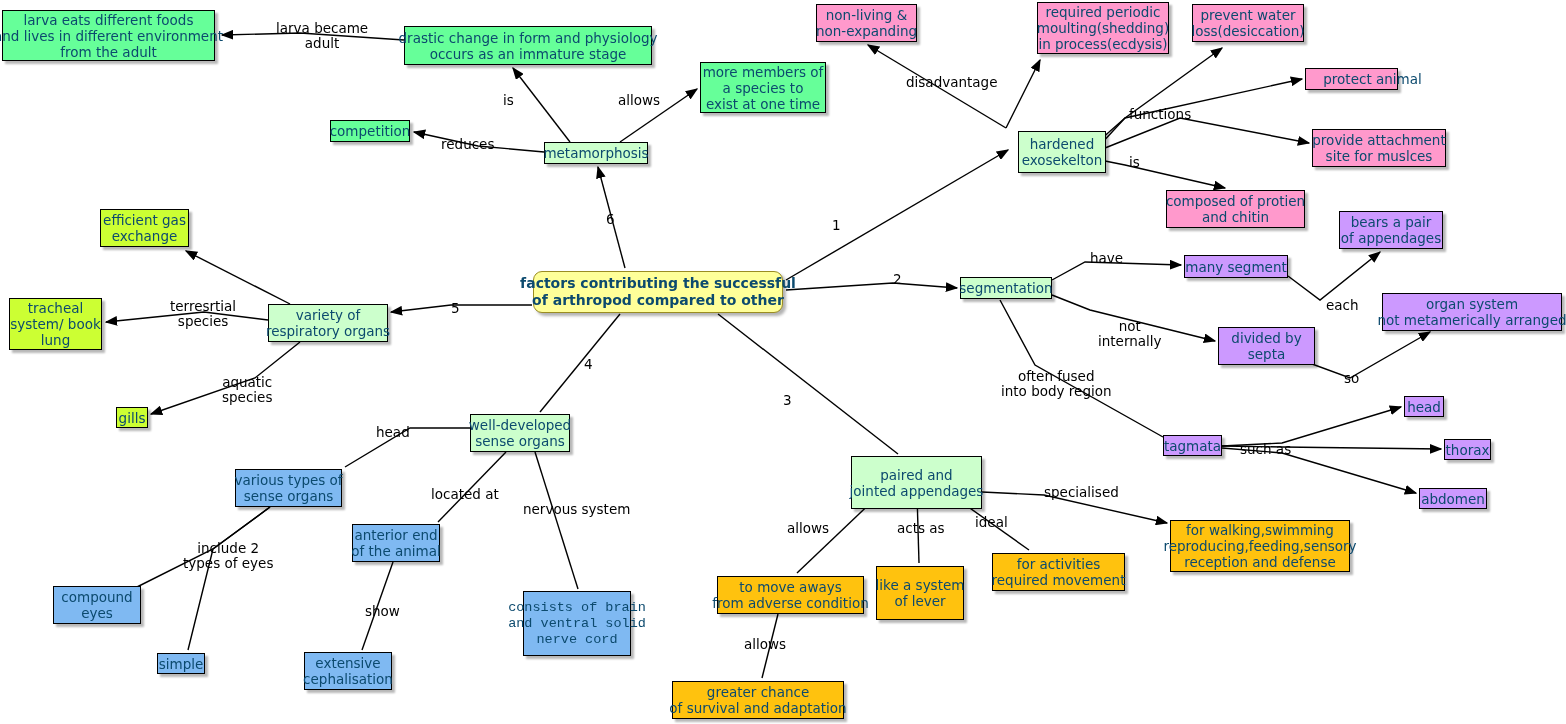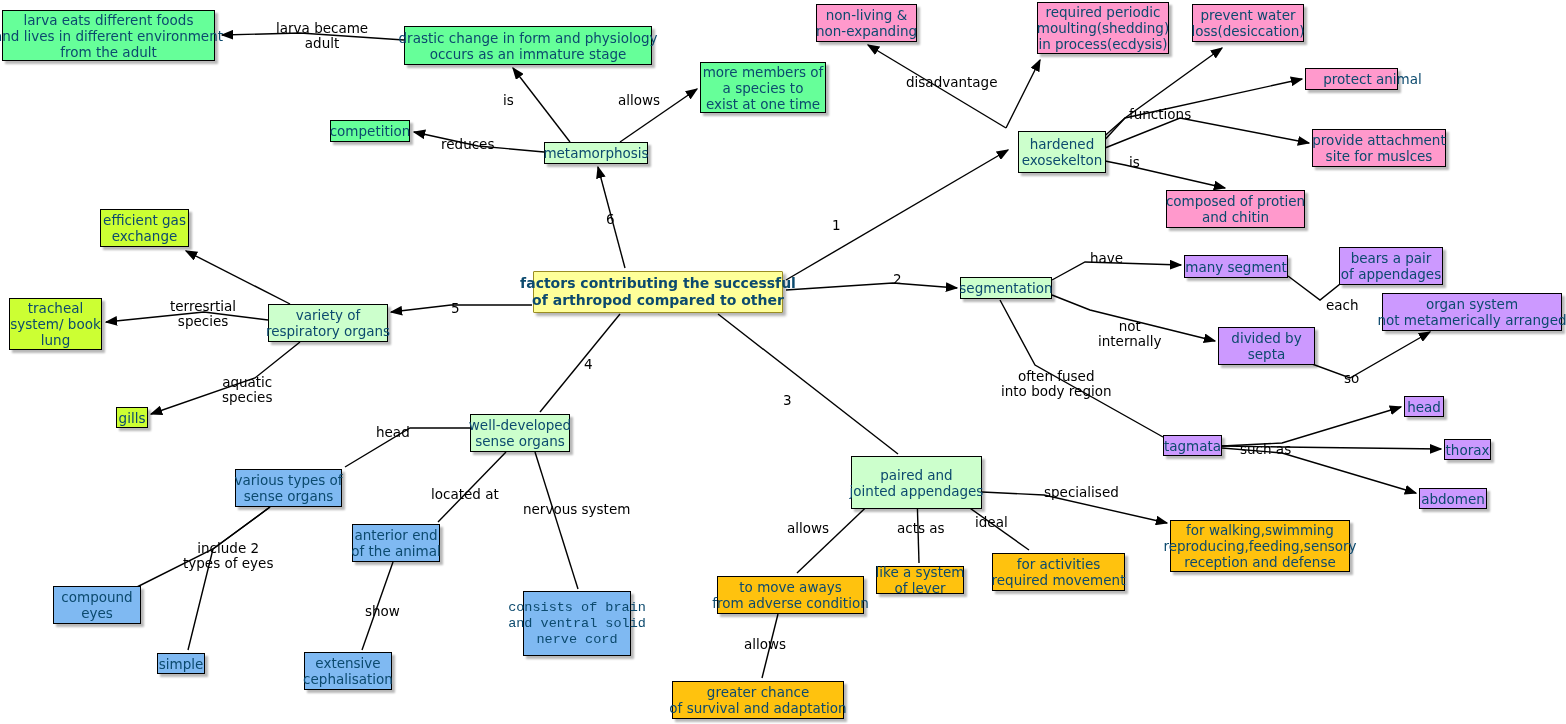--- a/index.html
+++ b/index.html
@@ -31,21 +31,21 @@
     font-size: 13.5px;
     line-height: 16px;
     padding: 3px 6px;
     box-shadow: 3px 3px 2px rgba(0,0,0,0.28);
     white-space: pre;
     display: flex;
     align-items: center;
     justify-content: center;
   }
   .node.central {
-    border-radius: 1px;
+    border-radius: 9px;
     font-weight: bold;
     font-size: 14px;
     line-height: 17px;
     border: 1px solid #9a8c22;
     box-shadow: 3px 3px 3px rgba(0,0,0,0.3);
   }
   .elabel {
     position: absolute;
     font-size: 13.5px;
     line-height: 15px;
@@ -124,21 +124,21 @@
 in process(ecdysis)</div>
       <div class="node" style="left: 1192px; top: 4px; width: 112px; height: 38px; background: rgb(255, 153, 204);">prevent water
 loss(desiccation)</div>
       <div class="node" style="left: 1305px; top: 68px; width: 93px; height: 22px; background: rgb(255, 153, 204); padding-left: 48px;">protect animal</div>
       <div class="node" style="left: 1312px; top: 129px; width: 134px; height: 38px; background: rgb(255, 153, 204);">provide attachment
 site for muslces</div>
       <div class="node" style="left: 1018px; top: 131px; width: 88px; height: 42px; background: rgb(204, 255, 204);">hardened
 exosekelton</div>
       <div class="node" style="left: 1166px; top: 190px; width: 139px; height: 38px; background: rgb(255, 153, 204);">composed of protien
 and chitin</div>
-      <div class="node" style="left: 1339px; top: 211px; width: 104px; height: 38px; background: rgb(204, 153, 255); margin-top: 36px;">bears a pair
+      <div class="node" style="left: 1339px; top: 211px; width: 104px; height: 38px; background: rgb(204, 153, 255);">bears a pair
 of appendages</div>
       <div class="node" style="left: 1184px; top: 255px; width: 104px; height: 23px; background: rgb(204, 153, 255);">many segment</div>
       <div class="node" style="left: 1382px; top: 293px; width: 180px; height: 38px; background: rgb(204, 153, 255);">organ system
 not metamerically arranged</div>
       <div class="node" style="left: 960px; top: 277px; width: 92px; height: 22px; background: rgb(204, 255, 204);">segmentation</div>
       <div class="node" style="left: 1218px; top: 327px; width: 97px; height: 38px; background: rgb(204, 153, 255);">divided by
 septa</div>
       <div class="node" style="left: 1404px; top: 396px; width: 40px; height: 21px; background: rgb(204, 153, 255);">head</div>
       <div class="node" style="left: 1444px; top: 439px; width: 47px; height: 21px; background: rgb(204, 153, 255);">thorax</div>
       <div class="node" style="left: 1419px; top: 488px; width: 68px; height: 21px; background: rgb(204, 153, 255);">abdomen</div>
@@ -162,21 +162,21 @@
       <div class="node" style="left: 157px; top: 653px; width: 48px; height: 21px; background: rgb(127, 185, 242);">simple</div>
       <div class="node" style="left: 304px; top: 652px; width: 88px; height: 38px; background: rgb(127, 185, 242);">extensive
 cephalisation</div>
       <div class="node" style="left: 523px; top: 591px; width: 108px; height: 65px; background: rgb(127, 185, 242); font-family: Liberation Mono, monospace;">consists of brain
 and ventral solid
 nerve cord</div>
       <div class="node" style="left: 851px; top: 456px; width: 131px; height: 53px; background: rgb(204, 255, 204);">paired and
 jointed appendages</div>
       <div class="node" style="left: 717px; top: 576px; width: 147px; height: 38px; background: rgb(255, 194, 14);">to move aways
 from adverse condition</div>
-      <div class="node" style="left: 876px; top: 566px; width: 88px; height: 28px; background: rgb(255, 194, 14);">like a system
+      <div class="node" style="left: 876px; top: 566px; width: 88px; height: 54px; background: rgb(255, 194, 14);">like a system
 of lever</div>
       <div class="node" style="left: 992px; top: 553px; width: 133px; height: 38px; background: rgb(255, 194, 14);">for activities
 required movement</div>
       <div class="node" style="left: 1170px; top: 520px; width: 180px; height: 52px; background: rgb(255, 194, 14);">for walking,swimming
 reproducing,feeding,sensory
 reception and defense</div>
       <div class="node" style="left: 672px; top: 681px; width: 172px; height: 38px; background: rgb(255, 194, 14);">greater chance
 of survival and adaptation</div>
       <div class="node central" style="left: 533px; top: 271px; width: 250px; height: 42px; background: rgb(255, 255, 153);">factors contributing the successful
 of arthropod compared to other</div>

